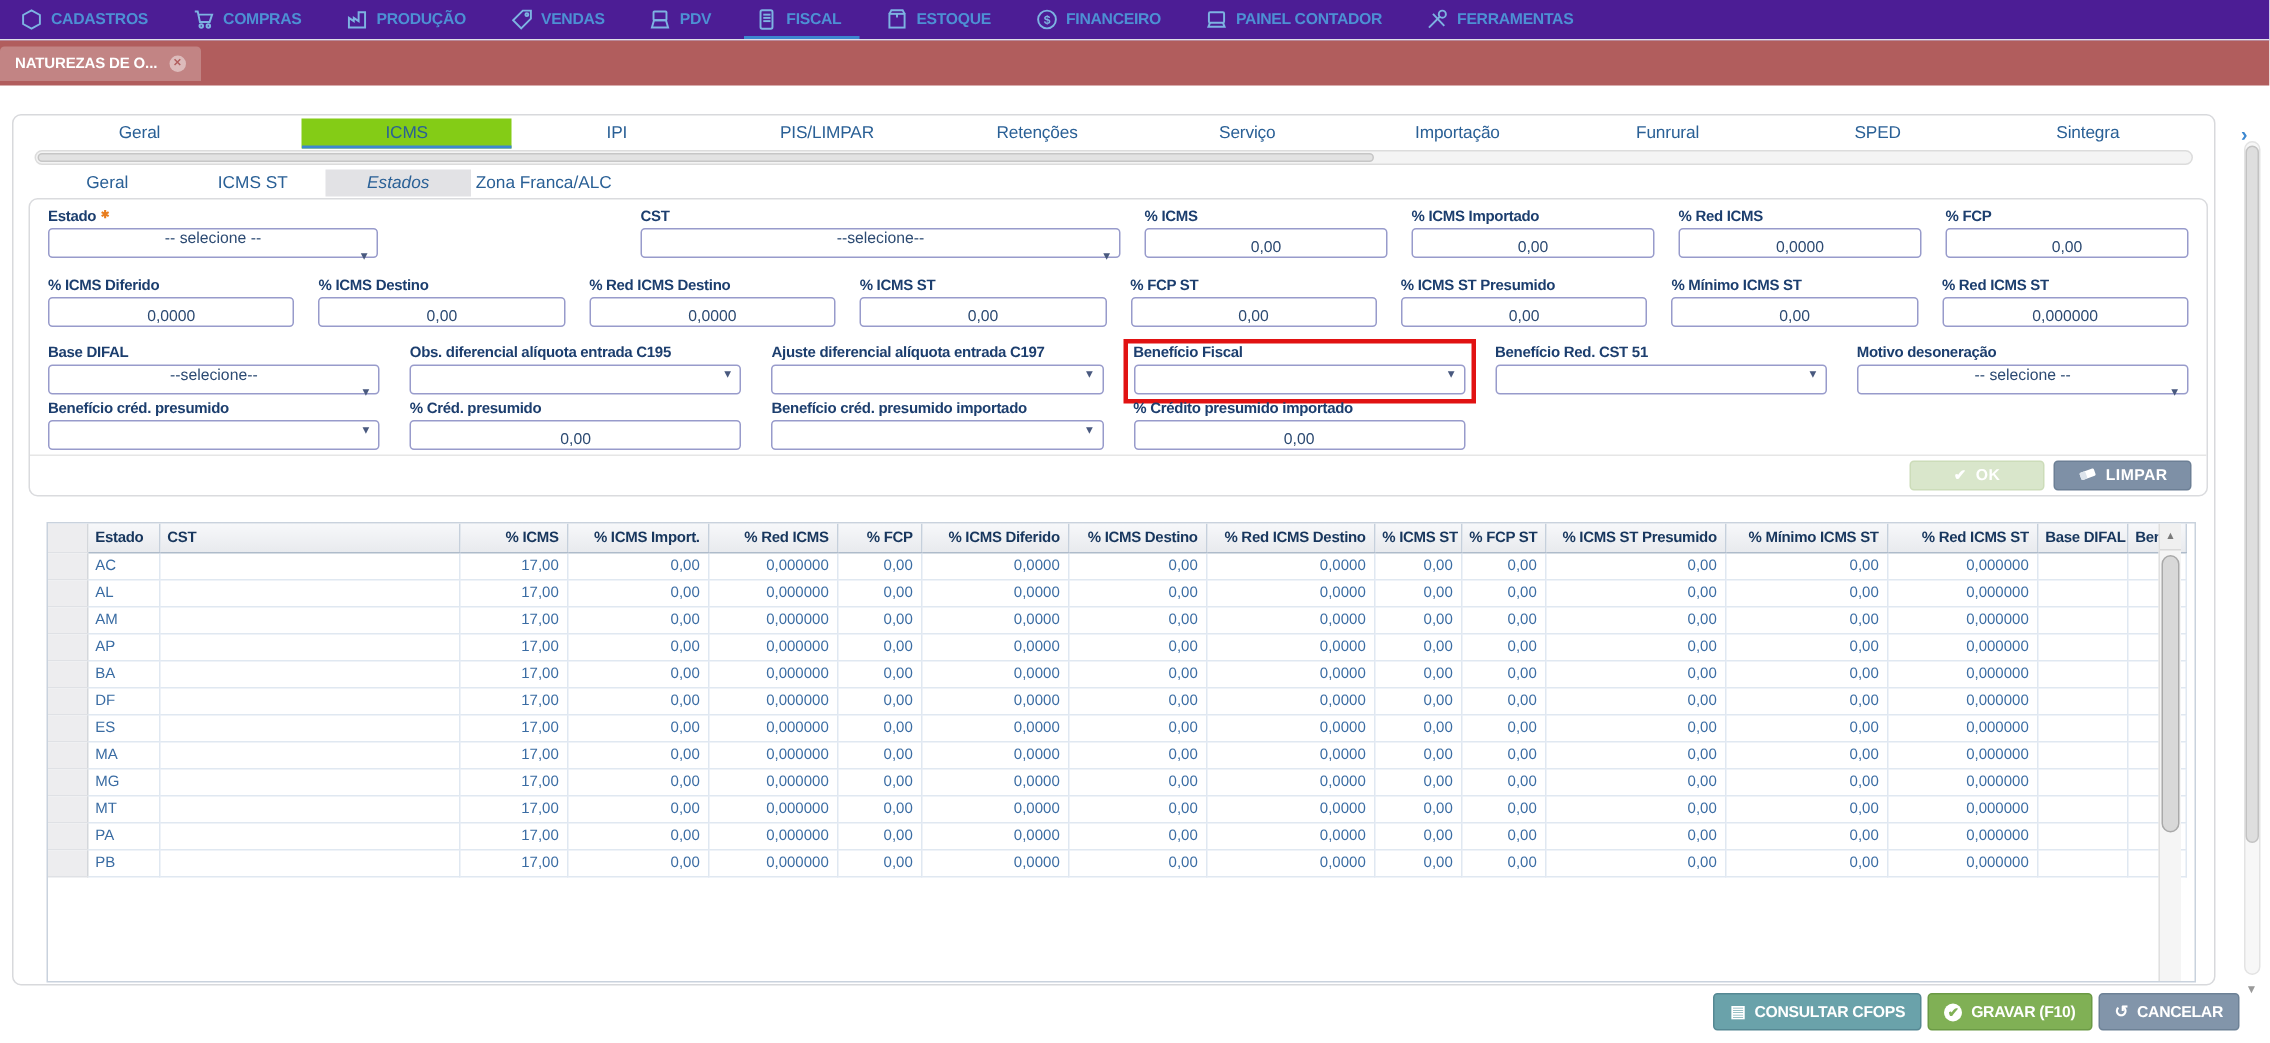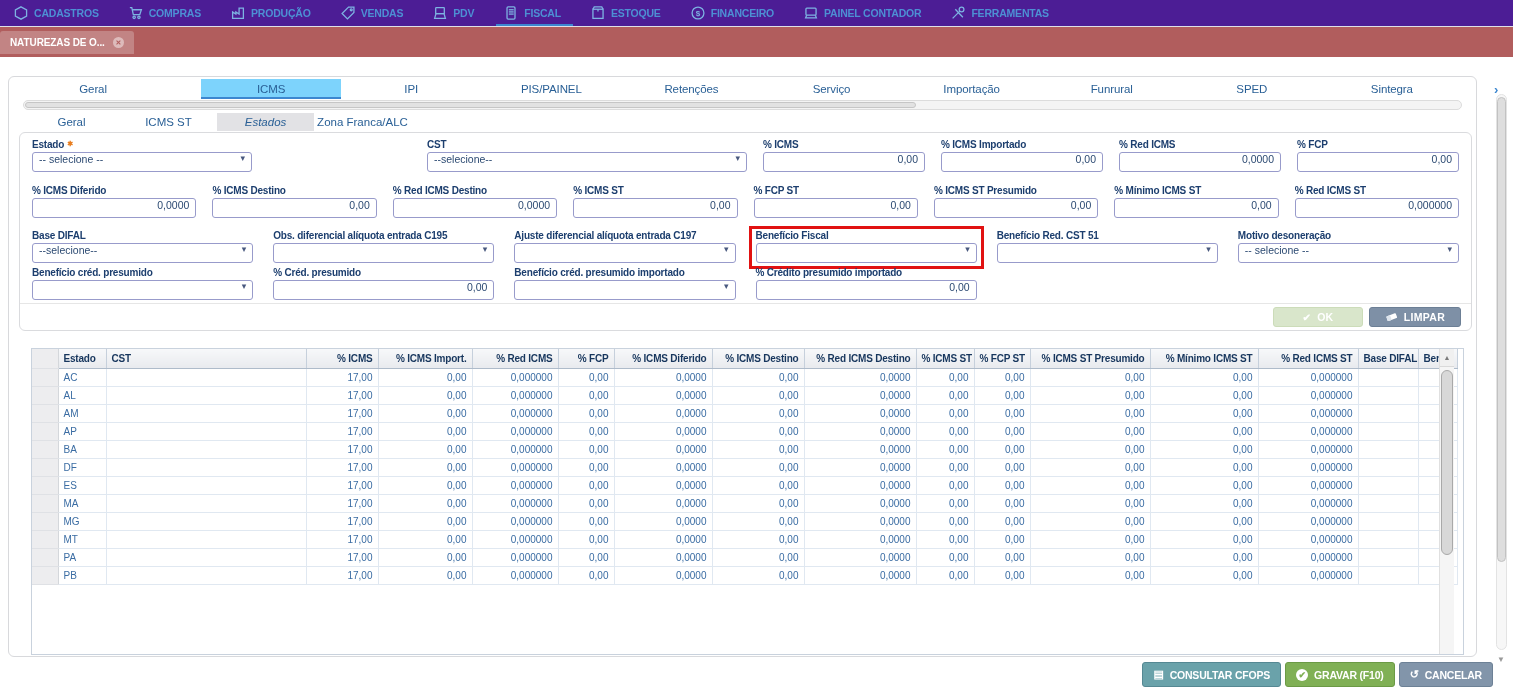--- a/index.html
+++ b/index.html
@@ -29,39 +29,39 @@
   
   .card{position:absolute;left:8px;top:76px;width:1469px;height:581px;background:#fff;
     border:1px solid #d8d9dc;border-radius:6px;}
   .tabarrow{position:absolute;font-size:13px;font-weight:bold;color:#3c87d0;cursor:pointer;}
   .arrow-left{left:9px;top:82px;}
   .arrow-right{left:1494px;top:82px;}
 
   .maintabs{margin:2px 14px 0;display:flex;}
   .mtab{flex:1;text-align:center;font-size:11.5px;color:#2a6096;height:20px;line-height:20px;
     letter-spacing:-0.1px;cursor:pointer;}
-  .mtab.active{background:#7dd3fc;box-shadow:inset 0 -2px 0 #3c87d0;margin-left:38px;}
+  .mtab.active{background:#84cc16;box-shadow:inset 0 -2px 0 #3c87d0;margin-left:38px;}
   .hscroll{margin:1px 14px 0;height:10px;background:#f4f4f4;border:1px solid #dcdcdc;border-radius:5px;position:relative;}
   .hthumb{position:absolute;left:1px;top:1px;bottom:1px;width:62%;background:#e2e2e2;border:1px solid #c6c6c6;border-radius:5px;}
   .subtabs{margin:3px 0 0 14px;display:flex;}
   .stab{width:97px;text-align:center;font-size:11.5px;color:#2a6096;height:18px;line-height:18px;cursor:pointer;}
   .stab.active{background:#e2e2e5;font-style:italic;}
 
   
   .formpanel{position:absolute;left:10px;top:55px;width:1453px;height:199px;border:1px solid #dadbde;
     border-radius:6px;background:#fff;}
   .frow{position:absolute;left:12px;right:12px;display:flex;gap:16px;}
   .frow1{top:6px;} .frow2{top:52px;} .frow3{top:97px;gap:20px;} .frow4{top:134px;gap:20px;}
   .field{display:flex;flex-direction:column;min-width:0;}
   .grow{flex:1;}
   .w220{width:220px;flex:none;} .w320{width:320px;flex:none;} .sp143{width:143px;flex:none;}
   .flabel{height:13px;font-size:10px;font-weight:bold;color:#1c3e6e;white-space:nowrap;letter-spacing:-0.2px;}
   .req{color:#e87d1e;font-size:7px;vertical-align:2px;margin-left:3px;}
   .control{height:20px;border:1px solid #989bcb;border-radius:3px;background:#fff;display:flex;
-    font-size:10.5px;color:#2c4a72;padding:0 6px;cursor:pointer;}
+    align-items:center;font-size:10.5px;color:#2c4a72;padding:0 6px;cursor:pointer;flex-direction:column;}
   .control.num{justify-content:flex-end;}
   .selarrow{margin-left:auto;color:#49597f;font-size:9px;}
   .redfield{position:relative;}
   .redfield::after{content:'';position:absolute;left:-7px;right:-7px;top:-4px;bottom:-6px;
     border:3px solid #e11212;pointer-events:none;}
   .ffoot{position:absolute;left:0;right:0;bottom:0;height:27px;border-top:1px solid #e6e6e6;
     display:flex;justify-content:flex-end;gap:6px;padding:3px 10px;}
   .btn{display:inline-flex;align-items:center;justify-content:center;gap:6px;border-radius:3px;
     font-size:10.5px;font-weight:bold;letter-spacing:0.3px;height:20px;border:1px solid transparent;
     cursor:pointer;font-family:inherit;color:#fff;}
@@ -196,21 +196,21 @@
 
   <span class="tabarrow arrow-left">‹</span>
   <span class="tabarrow arrow-right">›</span>
 
   <div class="card">
 
     <div class="maintabs">
         <div class="mtab">Geral</div>
         <div class="mtab active">ICMS</div>
         <div class="mtab">IPI</div>
-        <div class="mtab">PIS/PAINEL</div>
+        <div class="mtab">PIS/LIMPAR</div>
         <div class="mtab">Retenções</div>
         <div class="mtab">Serviço</div>
         <div class="mtab">Importação</div>
         <div class="mtab">Funrural</div>
         <div class="mtab">SPED</div>
         <div class="mtab">Sintegra</div>
       </div>
 
     <div class="hscroll">
       <div class="hthumb"></div>

